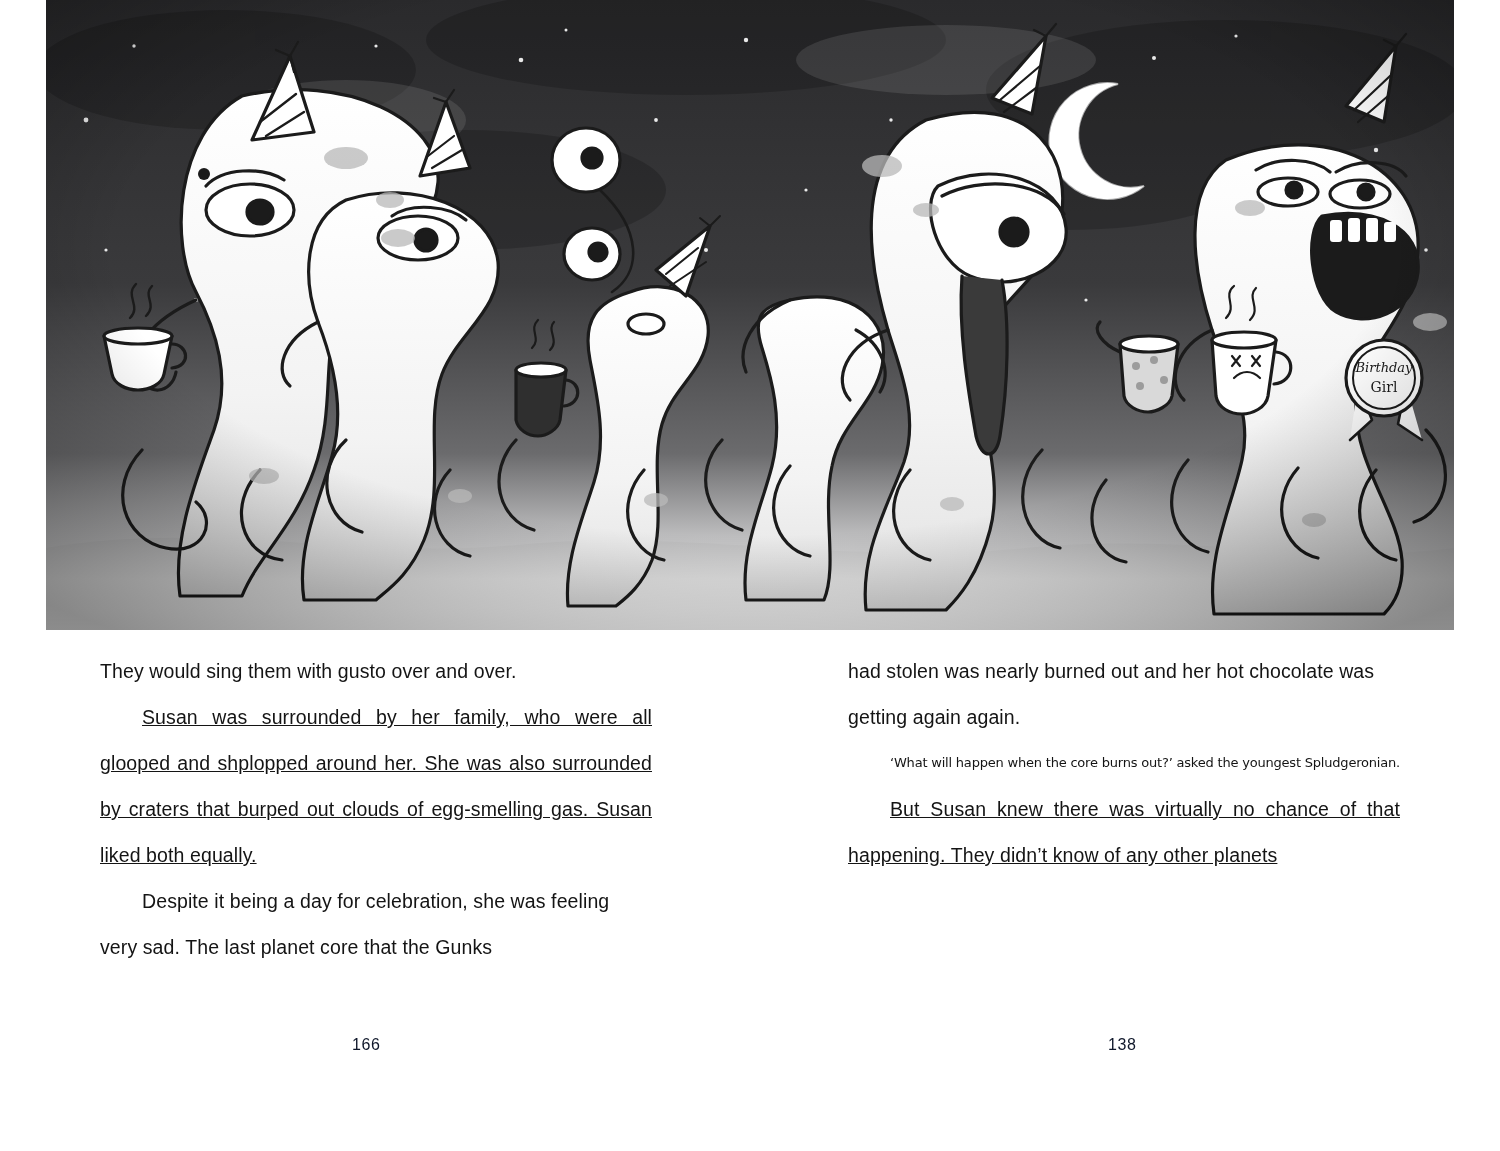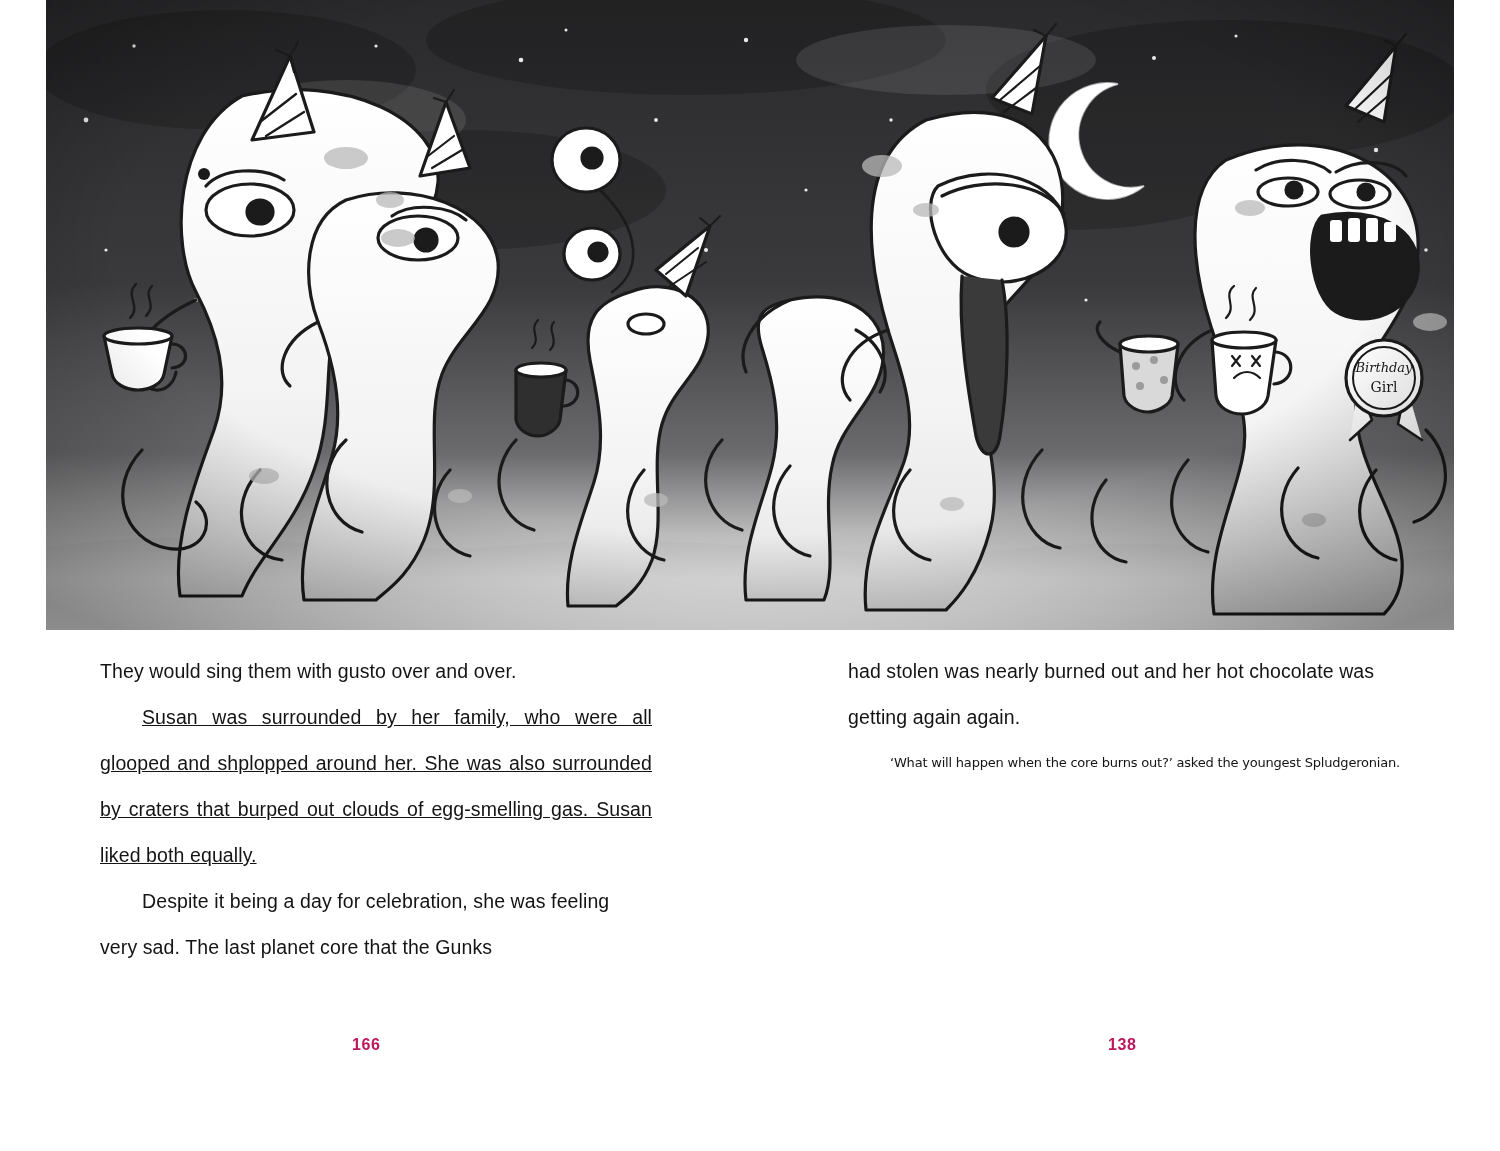--- a/index.html
+++ b/index.html
@@ -68,22 +68,22 @@
     font-family: "DejaVu Sans", sans-serif;
     font-size: 13px;
     letter-spacing: -0.2px;
   }
 
   
   .folio {
     position: absolute;
     top: 1036px;
     font-size: 16px;
-    font-weight: bold;
-    color: #be185d;
+    font-weight: normal;
+    color: #0f172a;
     letter-spacing: 0.6px;
   }
   .folio.left  { left: 352px; }
   .folio.right { left: 1108px; }
 </style>
 </head>
 <body>
 
 <div class="spread">
 
@@ -356,19 +356,20 @@
 
     <div class="column left">
       <p class="para">They would sing them with gusto over and over.</p>
       <p class="para indent justify">Susan was surrounded by her family, who were all glooped and shplopped around her. She was also surrounded by craters that burped out clouds of egg-smelling gas. Susan liked both equally.</p>
       <p class="para indent">Despite it being a day for celebration, she was feeling very sad. The last planet core that the Gunks</p>
     </div>
 
     <div class="column right">
       <p class="para">had stolen was nearly burned out and her hot chocolate was getting again again.</p>
       <p class="para indent hand">‘What will happen when the core burns out?’ asked the youngest Spludgeronian.</p>
+      <p class="para indent justify">But Susan knew there was virtually no chance of that happening. They didn’t know of any other planets</p>
     </div>
   </div>
 
   <div class="folio left">166</div>
   <div class="folio right">138</div>
 
 </div>
 
 </body></html>

